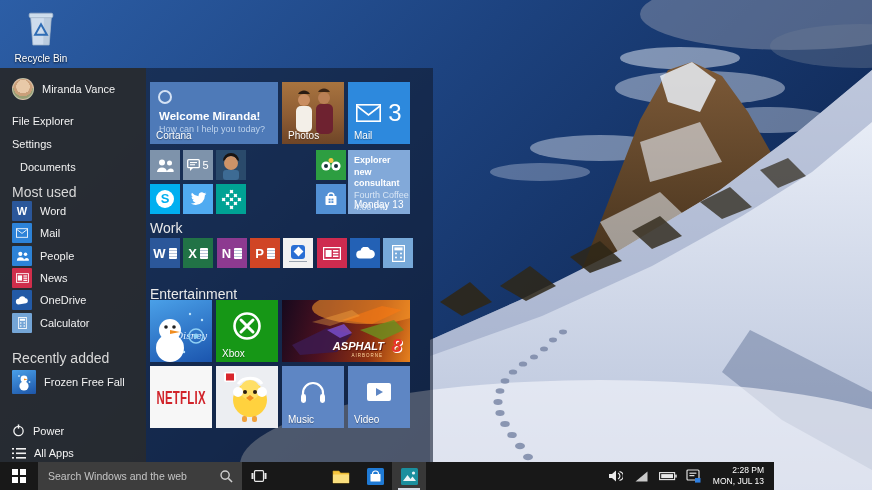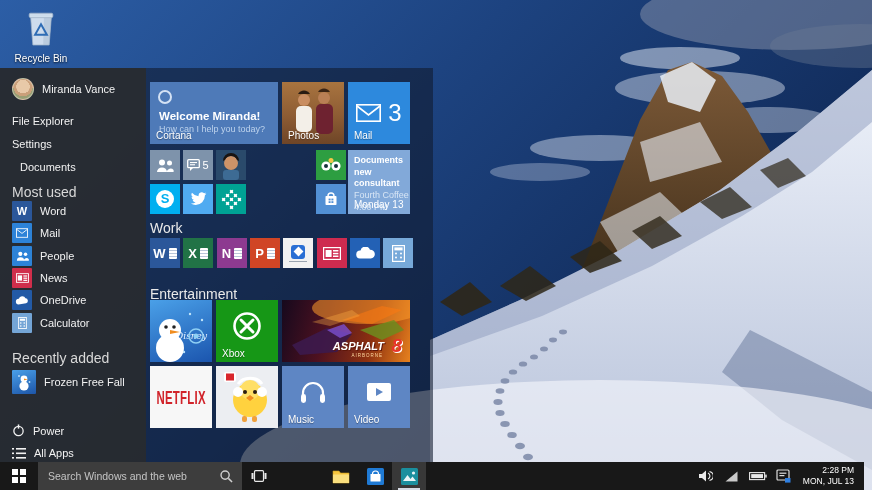--- a/index.html
+++ b/index.html
@@ -61,21 +61,21 @@
   .dotgrid { width:17px; height:17px; transform:rotate(45deg); background-image:radial-gradient(circle,#fff 1.5px,transparent 1.9px); background-size:5.6px 5.6px; background-position:center; }
   .page { width:8px; height:11px; background:linear-gradient(#fff 0 100%); border-radius:1px; margin-left:3px;
           background-image:linear-gradient(#0000 2px,#b9c6d9 2px,#b9c6d9 3px,#0000 3px,#0000 5px,#b9c6d9 5px,#b9c6d9 6px,#0000 6px,#0000 8px,#b9c6d9 8px,#b9c6d9 9px,#0000 9px), linear-gradient(#fff,#fff); }
   .netflix-word { color:#d1232a; font-weight:bold; font-size:13px; letter-spacing:.3px; transform:scaleX(.88) scaleY(1.35); }
   .disney { position:absolute; right:5px; top:3px; font-family:"DejaVu Serif", serif; font-style:italic; font-size:9px; color:#eaf4ff;margin-top:28px; }
   .asp-title { position:absolute; right:26px; bottom:10px; font-style:italic; font-weight:bold; font-size:11px; text-shadow:1px 1px 0 #5e1608; }
   .asp-8 { position:absolute; right:8px; bottom:5px; font-style:italic; font-weight:bold; font-size:19px; color:#e8332a; text-shadow:1px 1px 0 #fff; }
   .asp-sub { position:absolute; right:27px; bottom:4px; font-size:4.5px; letter-spacing:1px; color:#ffd9a0; }
 
   
-  .taskbar { position:absolute; left:0; top:462px; width:864px; height:28px; background:#181818; display:flex; align-items:center; }
+  .taskbar { position:absolute; left:0; top:462px; width:774px; height:28px; background:#181818; display:flex; align-items:center; }
   .tb-start { width:38px; height:28px; display:flex; align-items:center; justify-content:center; }
   .winlogo { width:14px; height:14px; display:grid; grid-template-columns:1fr 1fr; grid-template-rows:1fr 1fr; gap:1.5px; }
   .winlogo div { background:#fff; }
   .tb-search { position:relative; width:204px; height:28px; background:#3d3d3d; display:flex; align-items:center; }
   .tb-search input { position:absolute; inset:0; background:transparent; border:none; outline:none; color:#cfcfcf; font-size:10.5px; padding:0 26px 0 10px; font-family:"Liberation Sans",sans-serif; }
   .tb-search input::placeholder { color:#c4c4c4; }
   .tb-btn { width:34px; height:28px; display:flex; align-items:center; justify-content:center; }
   .tb-app { position:relative; width:34px; height:28px; display:flex; align-items:center; justify-content:center; }
   .tb-app.active { background:rgba(255,255,255,.14); }
   .tb-app.active::after { content:""; position:absolute; left:6px; right:6px; bottom:0; height:2px; background:#d5dbe4; }
@@ -343,21 +343,21 @@
         <path d="M5,5 a3,3 0 0 1 6,0" fill="none" stroke="#fff" stroke-width="1.4"></path>
         <rect x="2.5" y="5" width="11" height="9" rx="0.8" fill="#fff"></rect>
         <rect x="5.6" y="7.6" width="2" height="1.8" fill="#5290d4"></rect>
           <rect x="8.4" y="7.6" width="2" height="1.8" fill="#5290d4"></rect>
         <rect x="5.6" y="10.2" width="2" height="1.8" fill="#5290d4"></rect>
           <rect x="8.4" y="10.2" width="2" height="1.8" fill="#5290d4"></rect>
       </svg>
     </div>
     <div class="tile t-cal" style="left:348px;top:82px;width:62px;height:64px;">
       <div class="cal-txt">
-        <div class="cal-title" style="width:56px;">Documents new consultant</div>
+        <div class="cal-title" style="width:56px;">Explorer new consultant</div>
         <div class="cal-dim">Fourth Coffee</div>
         <div class="cal-dim">4:00 PM</div>
       </div>
       <div class="cal-date">Monday 13</div>
     </div>
 
     <div class="tile-head" style="left:150px;top:152px;">Work</div>
     <div class="tile t-word center" style="left:150px;top:170px;width:30px;height:30px;">
         <span style="font-size:13px;font-weight:bold;">W</span>
         <div class="page"></div>

